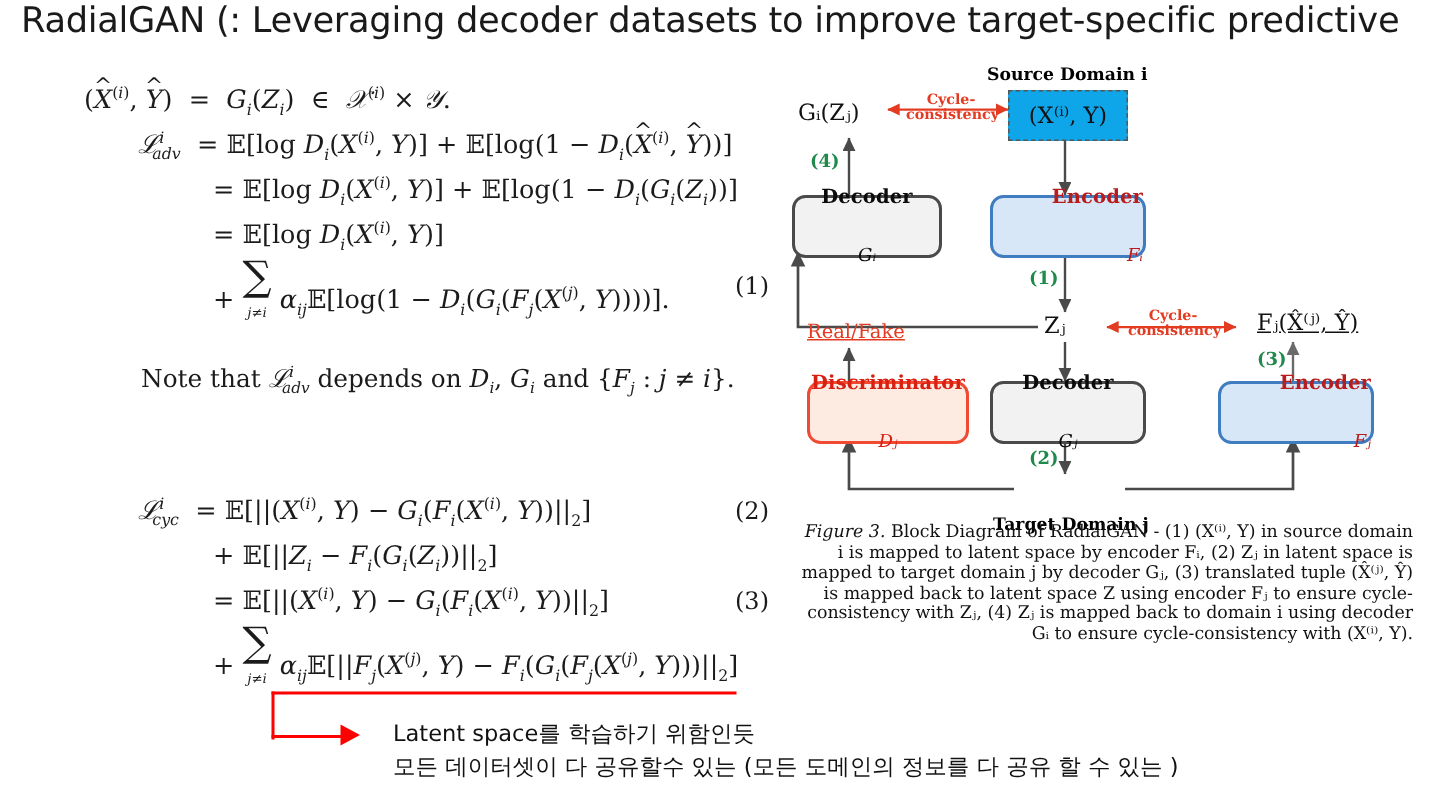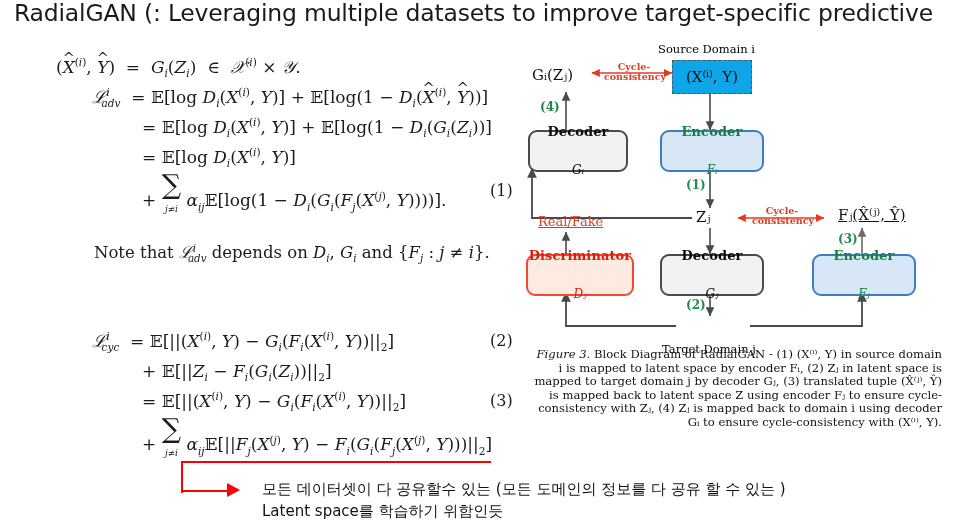--- a/index.html
+++ b/index.html
@@ -67,30 +67,30 @@
   .node{
     position:absolute;border-radius:9px;
     display:flex;flex-direction:column;align-items:center;justify-content:center;
     font-family:"DejaVu Serif","Liberation Serif",serif;
     line-height:1.12;
     gap:23px;
   }
   .node .n-title{font-weight:bold;font-size:13px;letter-spacing:.1px;}
   .node .n-sub{font-style:italic;font-size:12px;margin-top:1px;}
   .node.gray{background:#f2f2f2;border:2px solid #4a4a4a;color:#0b0b0b;}
-  .node.blue{background:#d7e7f7;border:2px solid #3f7cc0;color:#15803d;}
+  .node.blue{background:#d7e7f7;border:2px solid #3f7cc0;color:#b91c1c;align-items:flex-end;}
   .node.red {background:#fdeae1;border:2px solid #f04a33;color:#d81f12;}
 
   .tuple{
     position:absolute;border:1.6px dashed #555;background:#0ea5e9;
     display:flex;align-items:center;justify-content:center;
     font-family:"DejaVu Serif",serif;font-size:15px;color:#111;
   }
   .dlabel{
-    position:absolute;font-family:"DejaVu Serif",serif;font-weight:normal;
+    position:absolute;font-family:"DejaVu Serif",serif;font-weight:bold;
     font-size:11.5px;color:#000;white-space:nowrap;
   }
   .plain{
     position:absolute;font-family:"DejaVu Serif",serif;font-size:15px;color:#111;white-space:nowrap;
   }
   .step{
     position:absolute;font-family:"DejaVu Serif",serif;font-size:12px;
     color:#1f8a4c;font-weight:600;white-space:nowrap;
   }
   .rf{
@@ -107,21 +107,21 @@
     left:530px;top:348px;width:412px;
     font-family:"DejaVu Serif","Liberation Serif",serif;
     font-size:11.6px;line-height:13.6px;color:#121212;text-align:right;
   }
   #fig-caption .fignum{font-style:italic;}
 </style>
 </head>
 <body>
 
 <div class="abs" id="slide-title">
-  <span>RadialGAN (: Leveraging multiple datasets to improve target-specific predictive</span>
+  <span>RadialGAN (: Leveraging decoder datasets to improve target-specific predictive</span>
 </div>
 
 <div class="abs math" id="eq-block-1">
 
   <div class="row">
     <span style="position:absolute;left:10px;top:0;">
       (<span class="hatwrap"><span class="hat">^</span><span class="mi">X</span></span><sup>(<span class="mi">i</span>)</sup>,
       <span class="hatwrap"><span class="hat">^</span><span class="mi">Y</span></span>) &nbsp;=&nbsp;
       <span class="mi">G</span><sub><span class="mi">i</span></sub>(<span class="mi">Z</span><sub><span class="mi">i</span></sub>) &nbsp;∈&nbsp;
       <span class="cal">𝒳</span><sup>(<span class="mi">i</span>)</sup> × <span class="cal">𝒴</span>.
@@ -269,21 +269,21 @@
 
   <div class="cyc" style="left:228px;top:164px;width:60px;">
     <span>Cycle-</span><br>
     <span>consistency</span>
   </div>
 
   <div class="plain" style="left:314px;top:164px;text-decoration:underline;">Fⱼ(X̂⁽ʲ⁾, Ŷ)</div>
 
   <div class="rf" style="left:14px;top:172px;">Real/Fake</div>
 
-  <div class="node red" style="left:2px;top:212px;width:104px;height:38px;">
+  <div class="node red" style="left:14px;top:212px;width:104px;height:38px;">
     <span class="n-title">Discriminator</span>
     <span class="n-sub">Dⱼ</span>
   </div>
 
   <div class="node gray" style="left:136px;top:212px;width:100px;height:38px;">
     <span class="n-title">Decoder</span>
     <span class="n-sub">Gⱼ</span>
   </div>
 
   <div class="node blue" style="left:288px;top:212px;width:100px;height:38px;">
@@ -300,15 +300,15 @@
 <div class="abs" id="fig-caption">
   <span class="fignum">Figure 3.</span><span> Block Diagram of RadialGAN - (1) (X⁽ⁱ⁾, Y) in source domain i is mapped to latent space by encoder Fᵢ, (2) Zⱼ in latent space is mapped to target domain j by decoder Gⱼ, (3) translated tuple (X̂⁽ʲ⁾, Ŷ) is mapped back to latent space Z using encoder Fⱼ to ensure cycle-consistency with Zⱼ, (4) Zⱼ is mapped back to domain i using decoder Gᵢ to ensure cycle-consistency with (X⁽ⁱ⁾, Y).</span>
 </div>
 
 <div class="abs" id="ann-pointer-h"></div>
 <div class="abs" id="ann-pointer-v"></div>
 <div class="abs" id="ann-pointer-b"></div>
 <div class="abs" id="ann-pointer-head"></div>
 
 <div class="abs" id="annotation">
+  <div>Latent space를 학습하기 위함인듯</div>
   <div>모든 데이터셋이 다 공유할수 있는 (모든 도메인의 정보를 다 공유 할 수 있는 )</div>
-  <div>Latent space를 학습하기 위함인듯</div>
 </div>
 
 </body></html>

